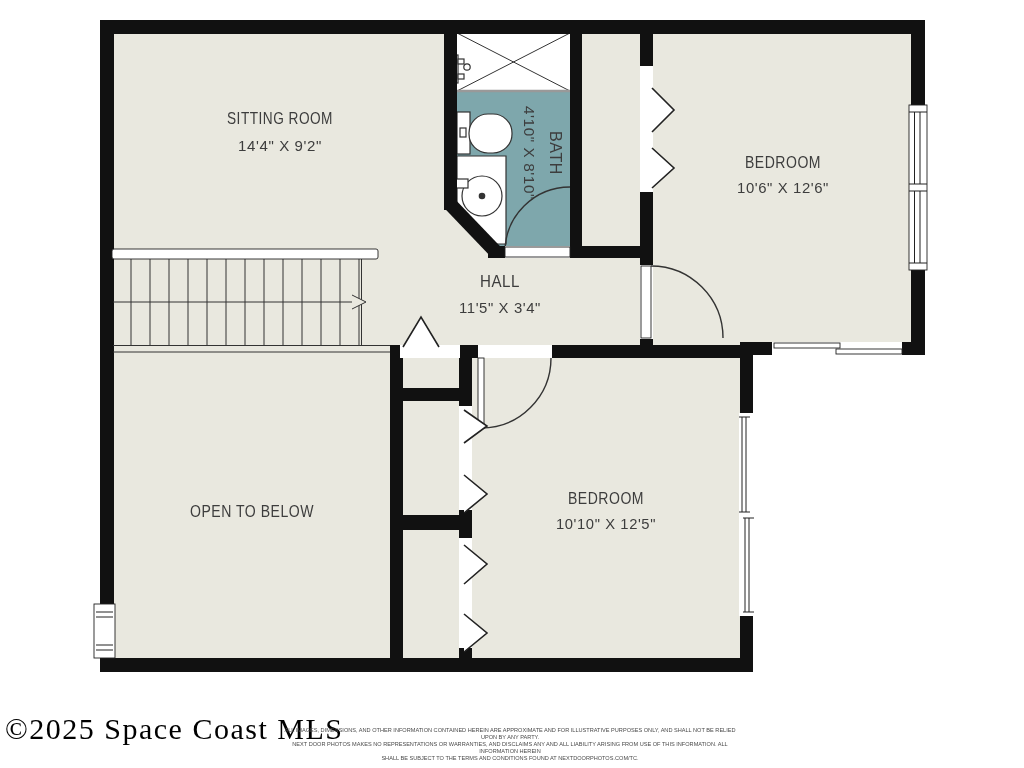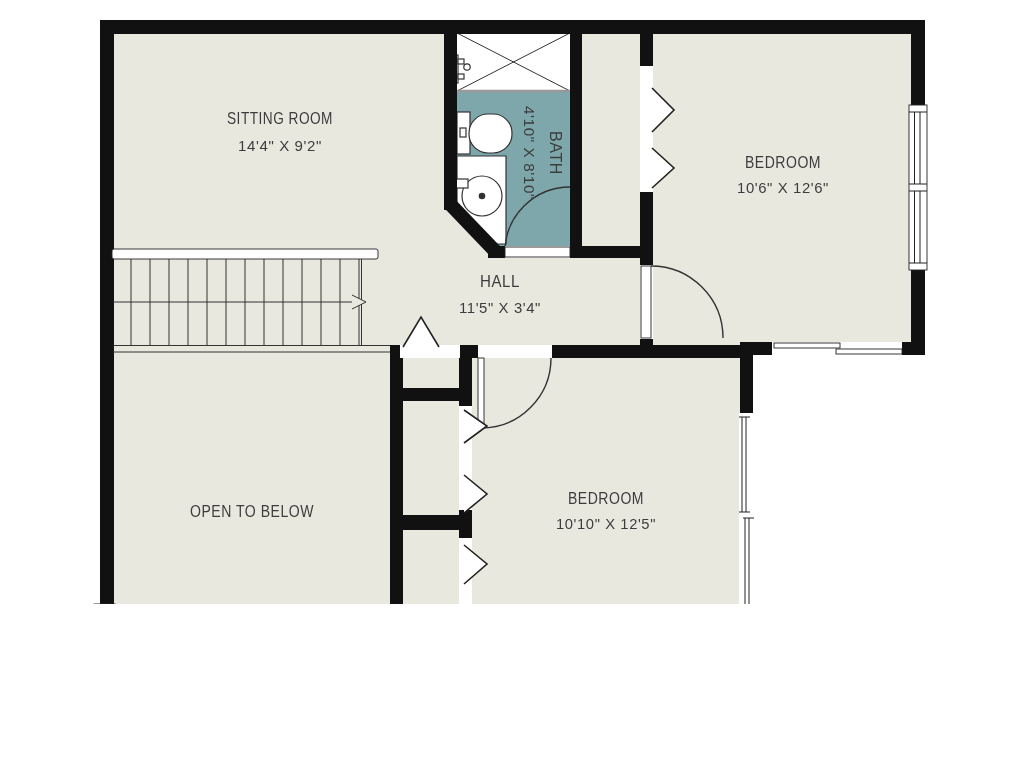--- a/index.html
+++ b/index.html
@@ -1,19 +1,19 @@
 <!DOCTYPE html>
 <html style="--floor: #e9e8df; --bath: #7ea7ac; --wall: #111111; --line: #333333; --label: #3d3d3d;"><head>
 <meta charset="utf-8">
 <style>
   :root{
     --floor:#e9e8df; --bath:#7ea7ac; --wall:#111111; --line:#333333; --label:#3d3d3d;
   }
   html,body{margin:0;padding:0;background:#fff;}
-  .canvas{position:relative;width:1024px;height:604px;background:#fff;overflow:hidden;
+  .canvas{position:relative;width:1024px;height:768px;background:#fff;overflow:hidden;
           font-family:"Liberation Sans",sans-serif;}
   svg{position:absolute;left:0;top:0;}
   svg text{fill:var(--label);font-family:"Liberation Sans",sans-serif;letter-spacing:.6px;}
   .room-name{font-size:17px;}
   .room-dims{font-size:15px;}
   .floor{fill:var(--floor);}
   .wall{fill:var(--wall);}
   .bathfloor{fill:var(--bath);}
   .gap{fill:#ffffff;}
   .fixture{fill:#ffffff;stroke:var(--line);stroke-width:1.2;}

